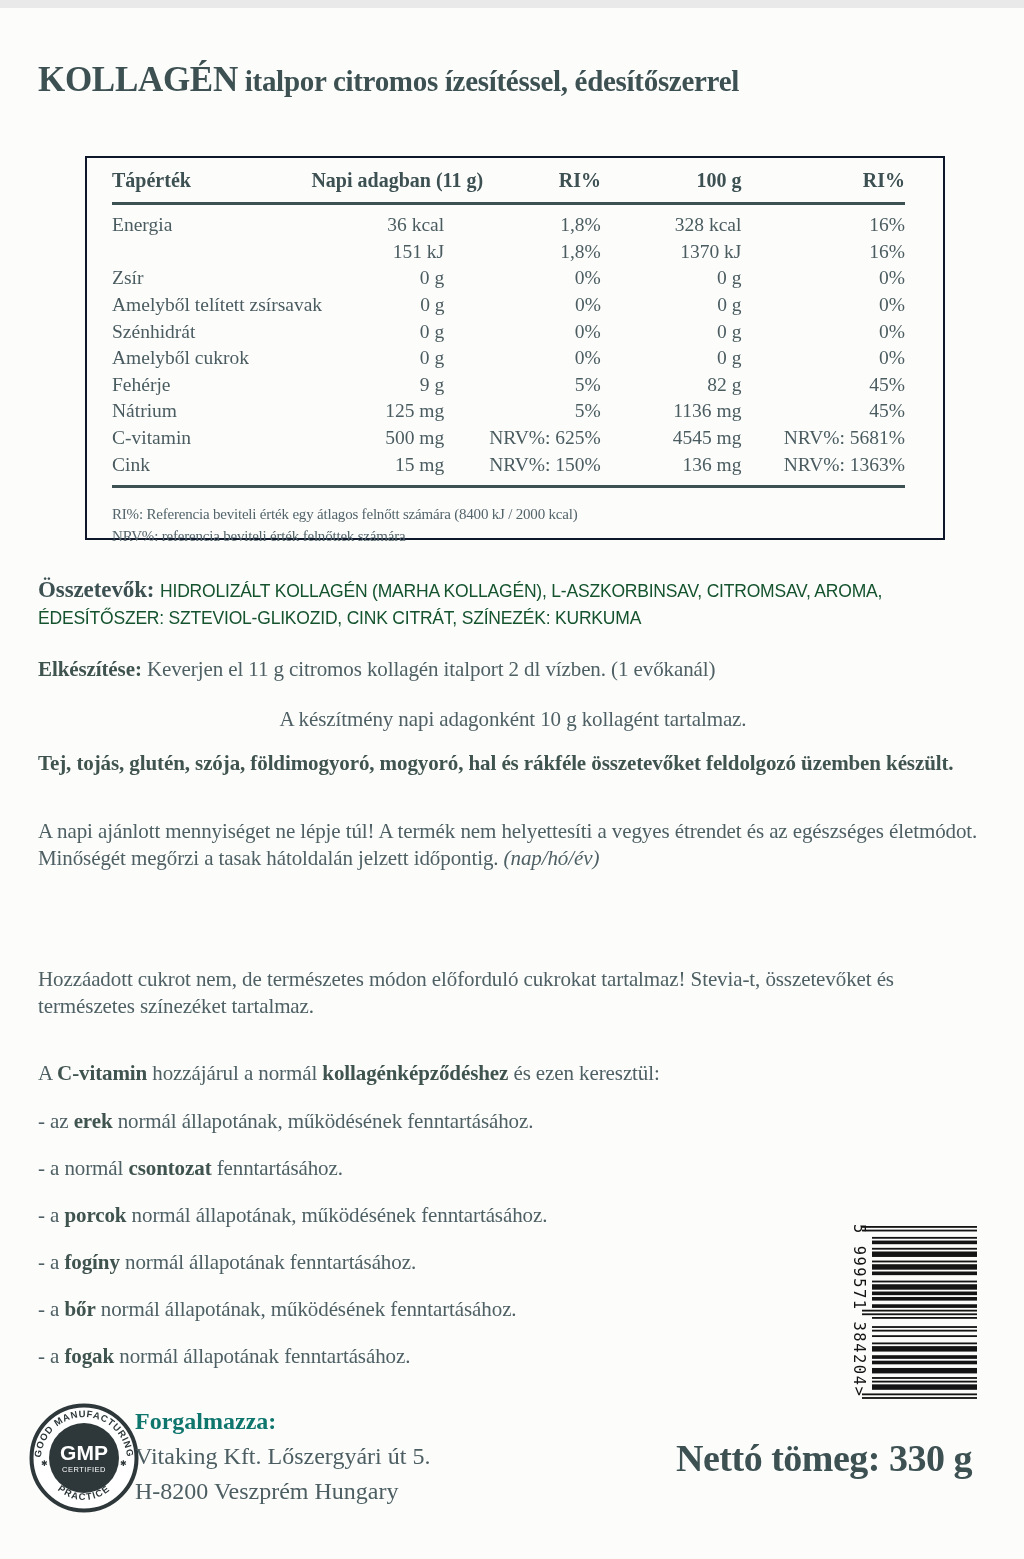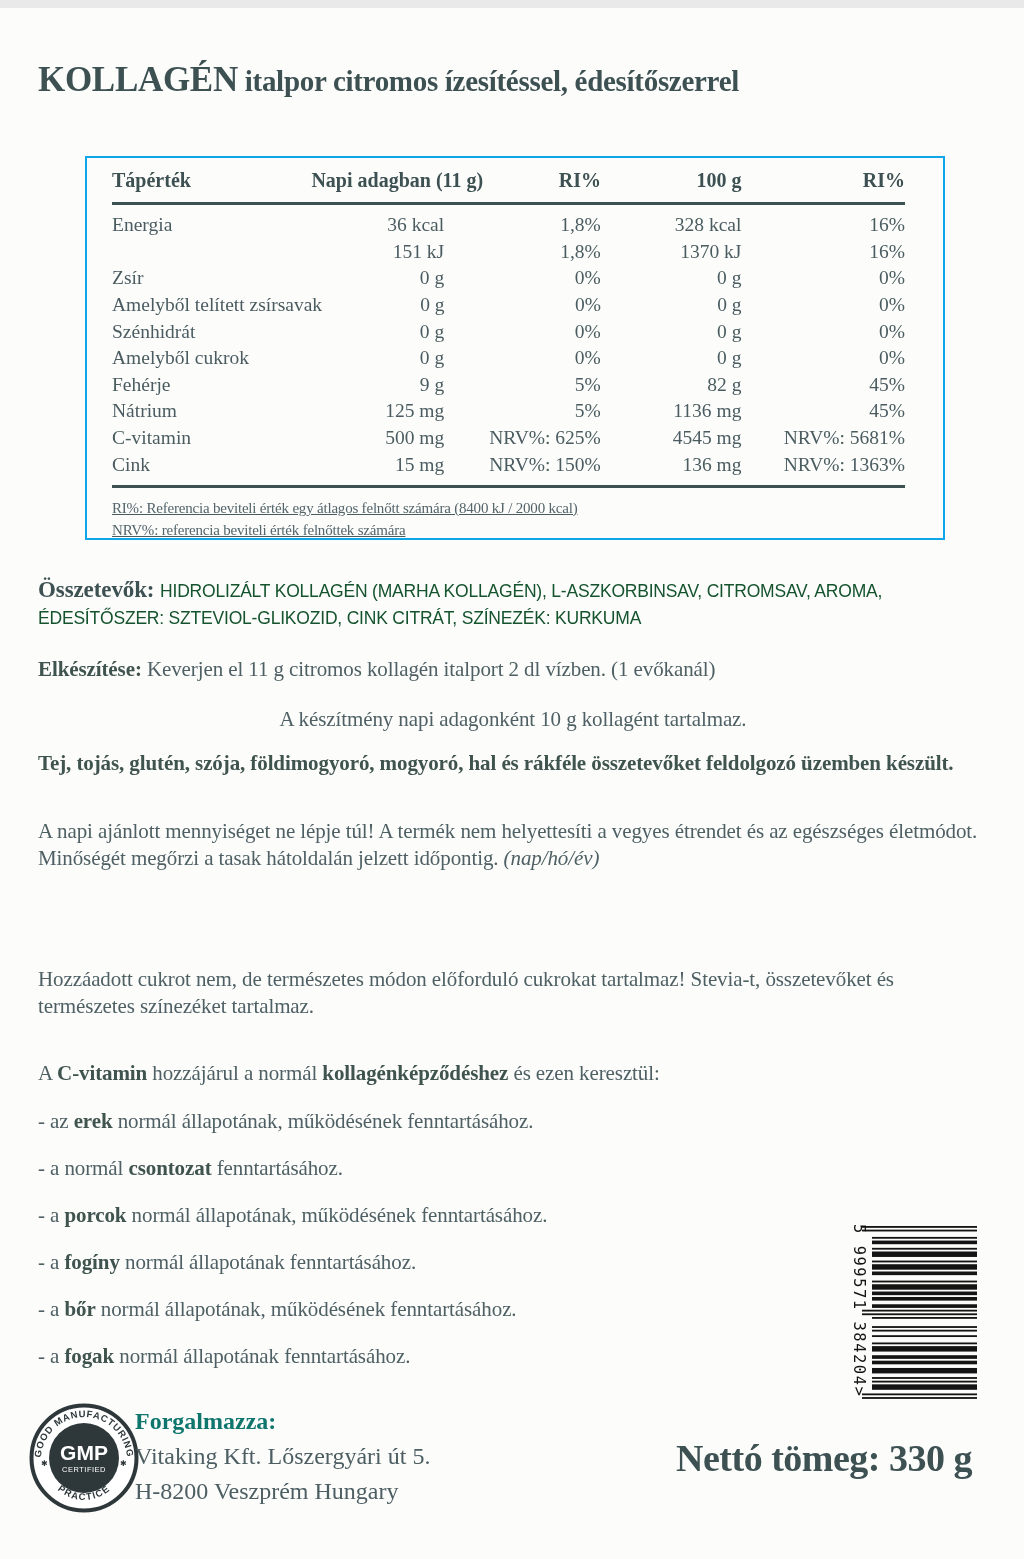--- a/index.html
+++ b/index.html
@@ -9,32 +9,32 @@
     font-family:"Liberation Serif", serif;
   }
   
   .title { position:absolute; left:38px; top:52px; width:950px; color:#3d5153; letter-spacing:-0.3px; }
   .title .brand { font-size:35px; font-weight:bold; }
   .title .rest  { font-size:29px; font-weight:bold; }
 
   
   .nutri {
     position:absolute; left:85px; top:148px; width:860px; height:384px;
-    box-sizing:border-box; border:2px solid #0ea5e9; background:#fcfcfb;
+    box-sizing:border-box; border:2px solid #0f172a; background:#fcfcfb;
     padding:0 38px 0 25px; color:#4a5c60;
   }
   .nutri-head { display:flex; align-items:center; height:44px; font-weight:bold; font-size:20px; color:#3d5052; border-bottom:3px solid #3d5052; }
   .nutri-body { padding-top:7px; }
   .trow { display:flex; align-items:center; height:26.6px; font-size:19.5px; }
   .c-name { width:200px; white-space:nowrap; overflow:visible; text-align:left; }
   .c2 { width:133px; text-align:right; white-space:nowrap; }
   .c3 { width:157px; text-align:right; white-space:nowrap; }
   .c4 { width:141px; text-align:right; white-space:nowrap; }
   .c5 { width:164px; text-align:right; white-space:nowrap; }
-  .nutri-foot { border-top:3px solid #3d5052; margin-top:7px; padding-top:9px;text-decoration:underline; }
+  .nutri-foot { border-top:3px solid #3d5052; margin-top:7px; padding-top:15px; }
   .footnote { font-size:15px; line-height:22px; color:#53646a; letter-spacing:-0.2px; }
 
   
   .para { position:absolute; left:38px; width:950px; font-size:21px; line-height:27px; letter-spacing:-0.1px; }
   .b { font-weight:bold; color:#40544f; }
   .bold-para { font-weight:bold; color:#40544f; }
   .it { font-style:italic; }
   .lead { font-weight:bold; color:#3d5153; font-size:23px; }
   .caps { font-family:"Liberation Sans", sans-serif; font-stretch:condensed; font-size:17.5px; letter-spacing:-0.2px; line-height:26px; color:#14532d; }
 

